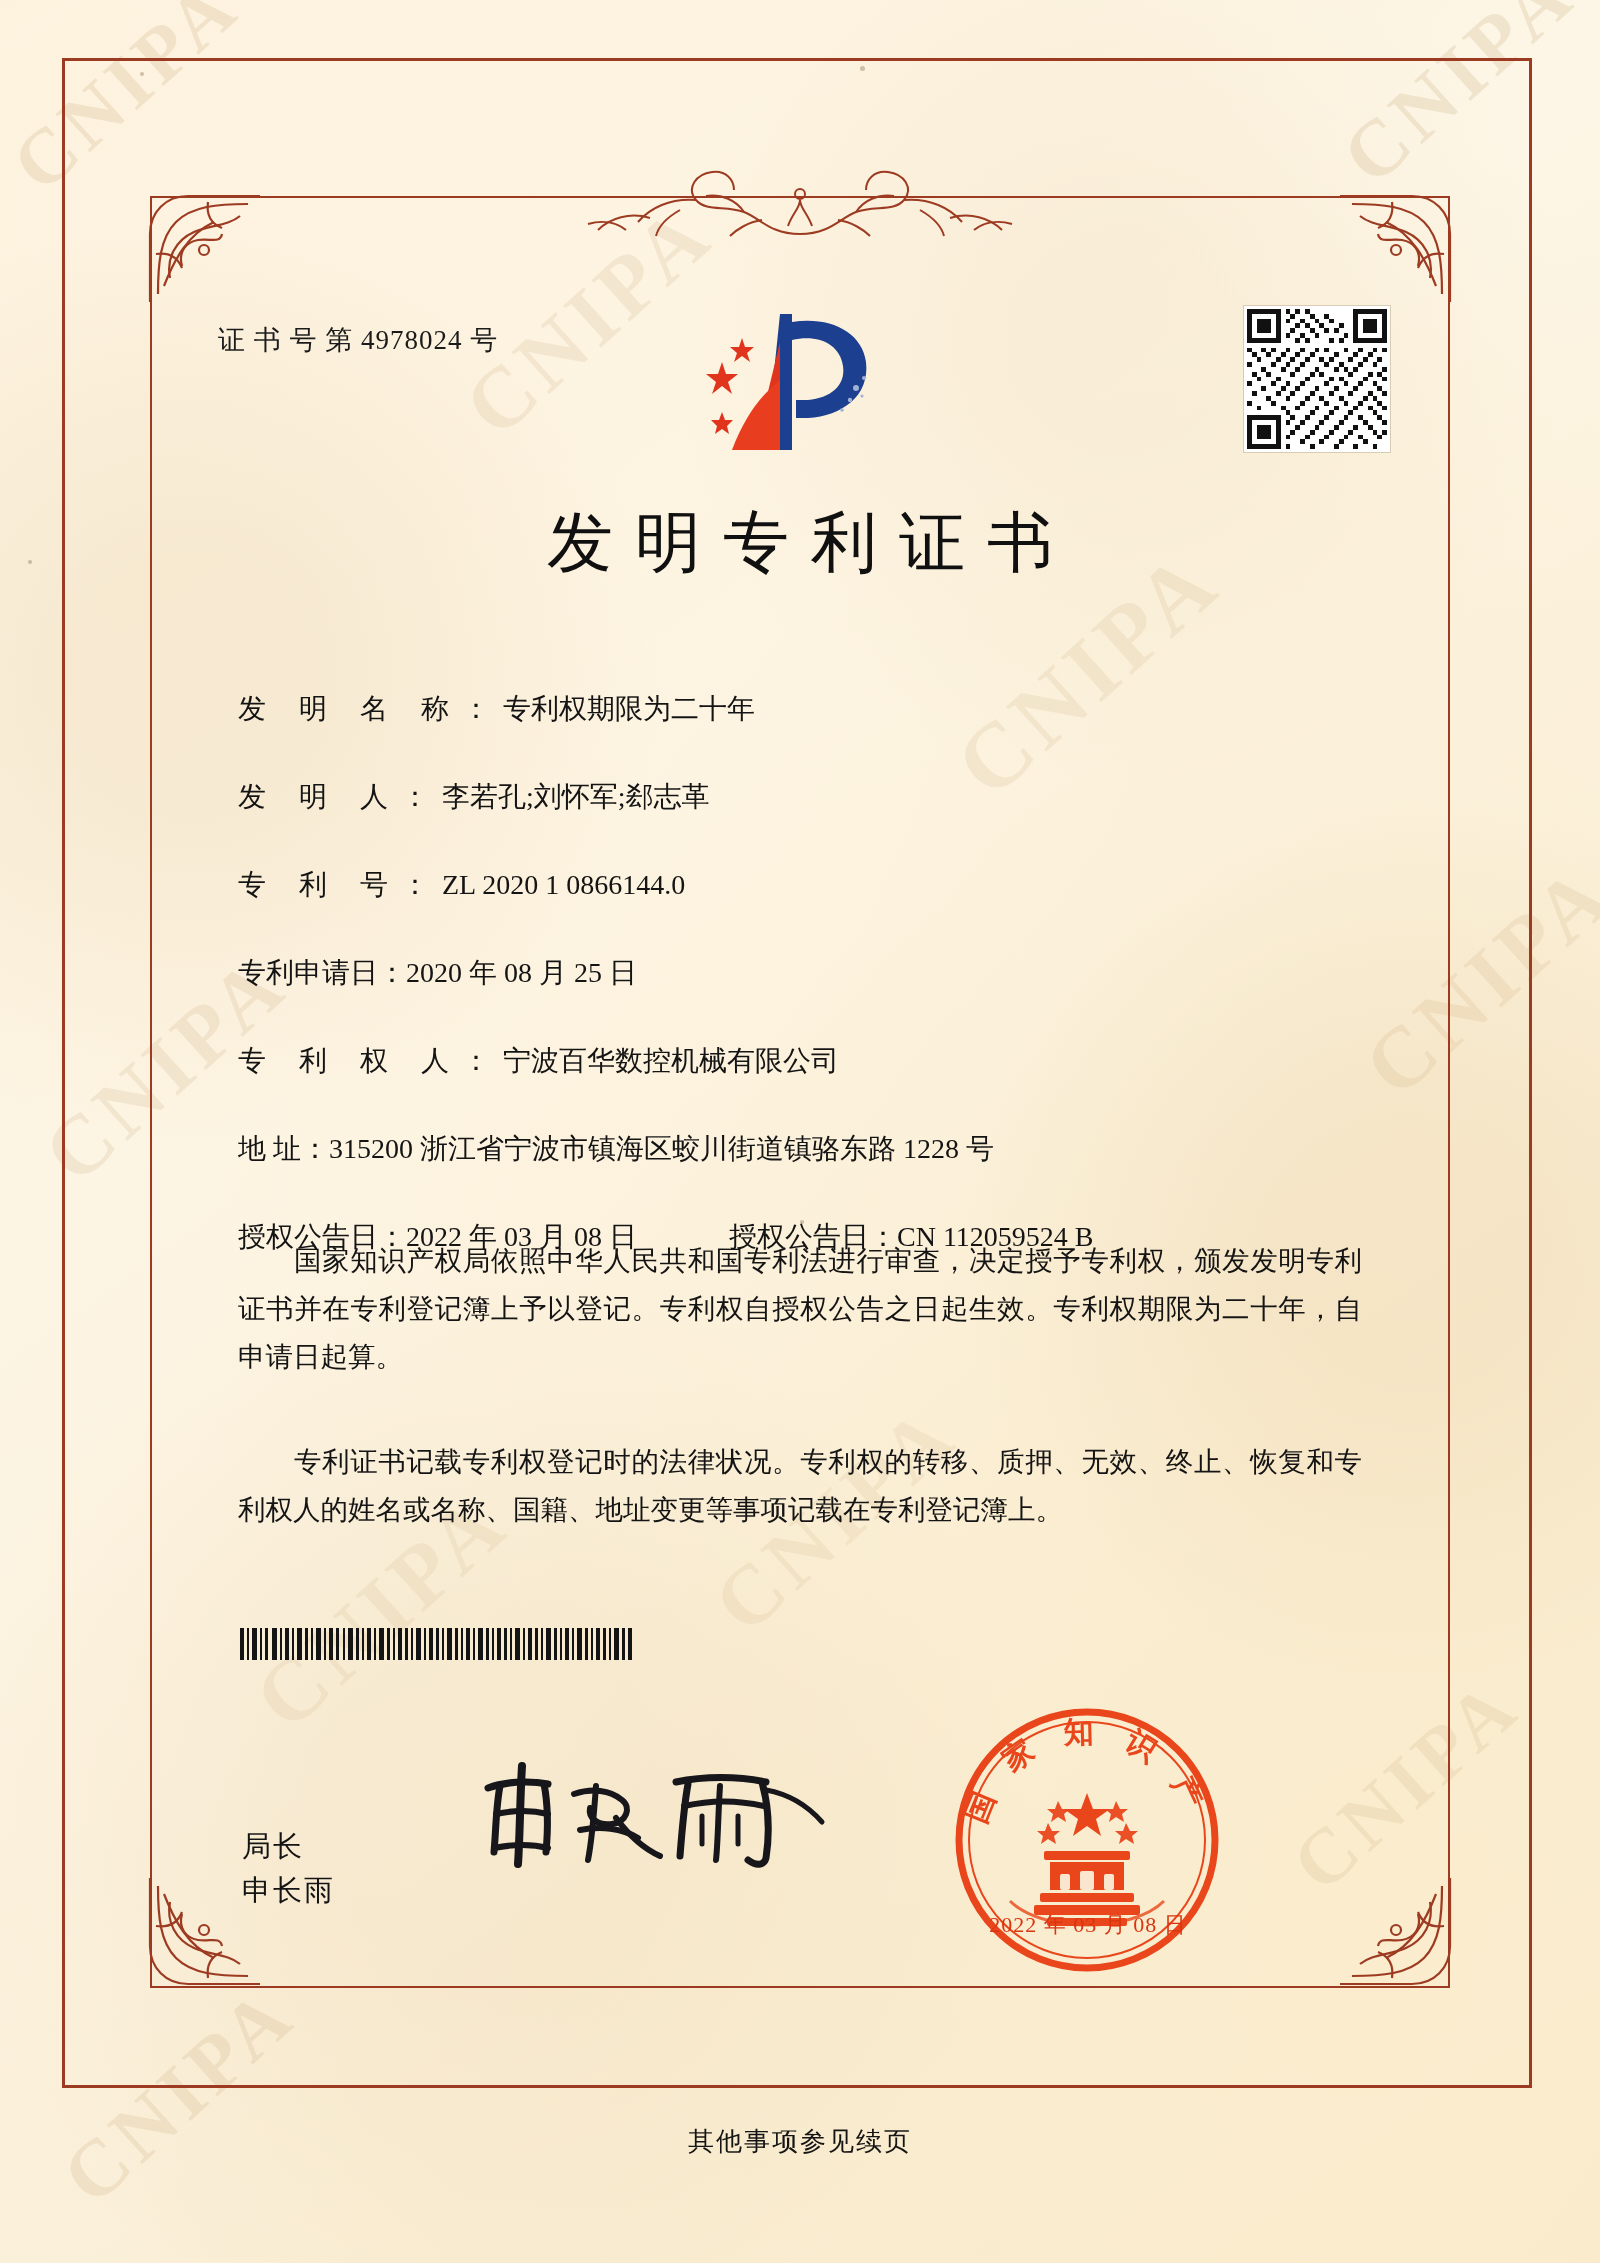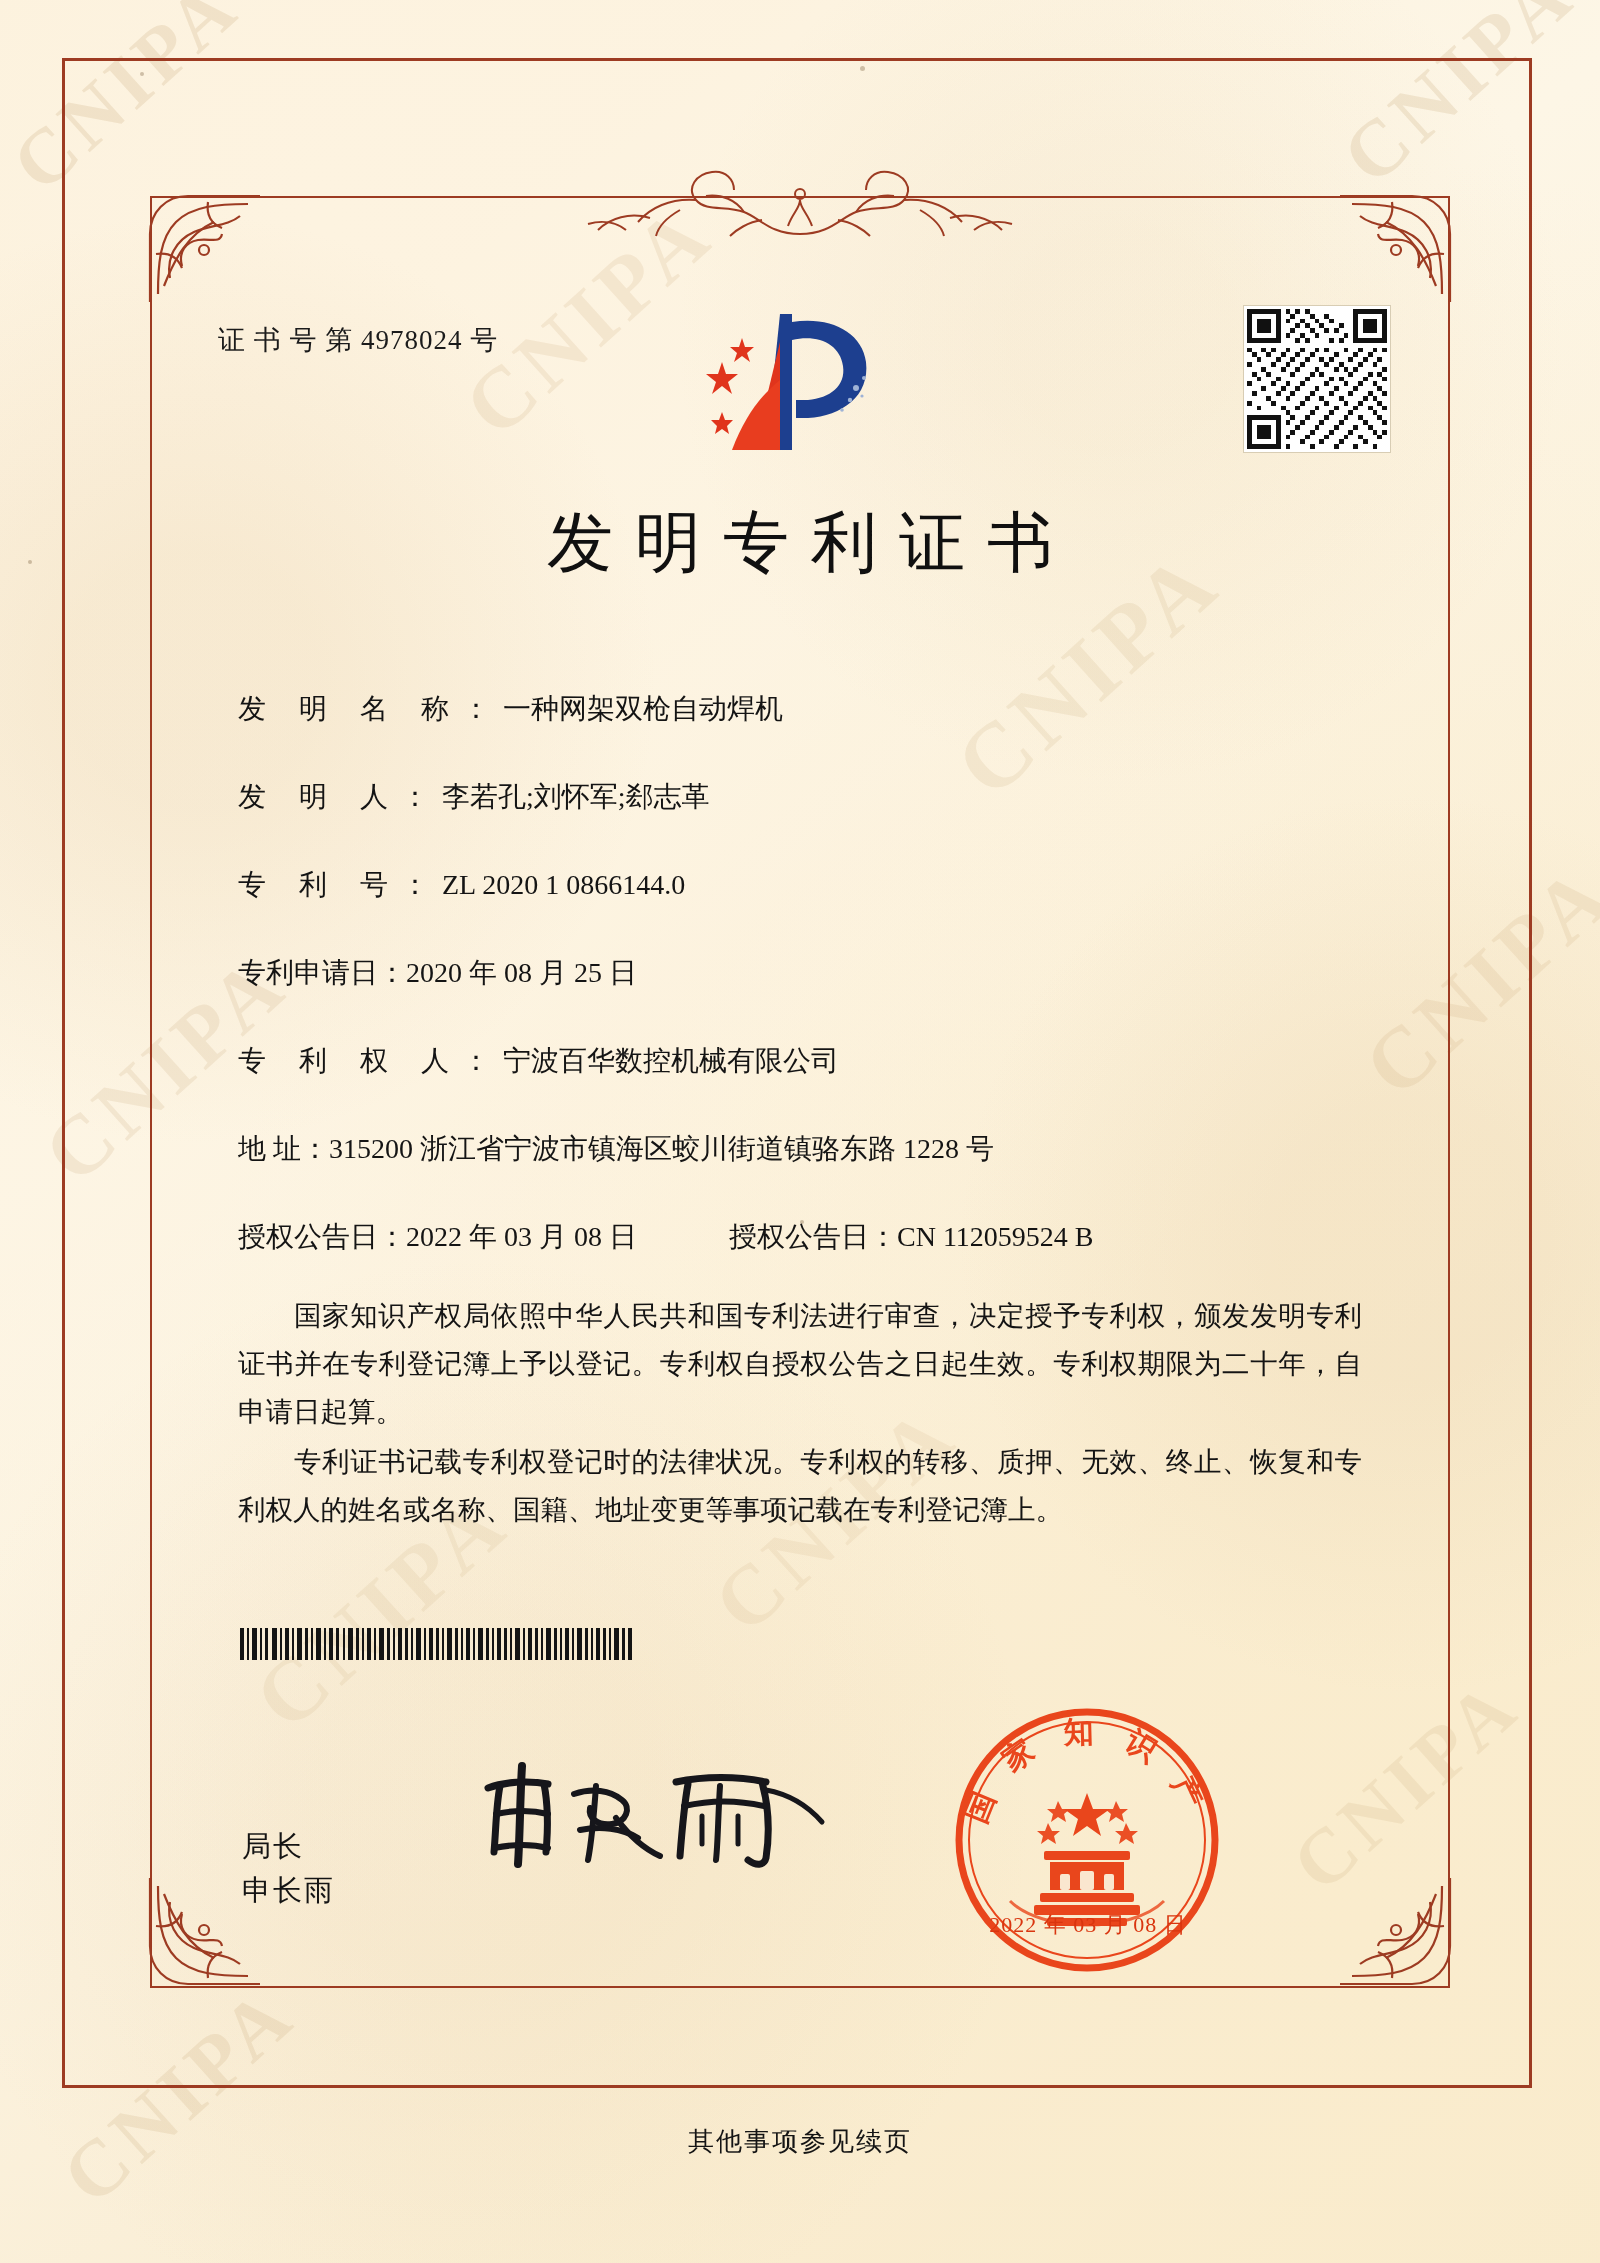--- a/index.html
+++ b/index.html
@@ -168,21 +168,21 @@
     position: absolute;
     left: 238px;
     width: 1124px;
     font-size: 27.5px;
     line-height: 48px;
     color: #141414;
     text-indent: 56px;
     text-align: justify;
     font-family: "Liberation Serif", serif;
   }
-  #par1 { top: 1292px; }
+  #par1 { top: 1237px; }
   #par2 { top: 1438px; }
 
   
   #barcode {
     position: absolute;
     left: 240px; top: 1628px;
     width: 392px; height: 32px;
   }
 
   
@@ -557,21 +557,21 @@
         <circle cx="184" cy="78" r="2"></circle>
       <circle cx="170" cy="100" r="2.2"></circle>
         <circle cx="182" cy="96" r="1.6"></circle>
       <circle cx="162" cy="110" r="1.8"></circle>
     </g>
   </svg>
 
   <div id="doc-title">发明专利证书</div>
 
   <div class="field-row" id="row-name">
-    <span class="field-label spaced">发 明 名 称：</span><span class="field-value">一种网架双枪自动焊机</span>
+    <span class="field-label spaced">发 明 名 称：</span><span class="field-value">专利权期限为二十年</span>
   </div>
 
   <div class="field-row" id="row-inventor">
     <span class="field-label spaced">发 明 人：</span><span class="field-value">李若孔;刘怀军;郄志革</span>
   </div>
 
   <div class="field-row" id="row-patentno">
     <span class="field-label spaced">专 利 号：</span><span class="field-value">ZL 2020 1 0866144.0</span>
   </div>
 

